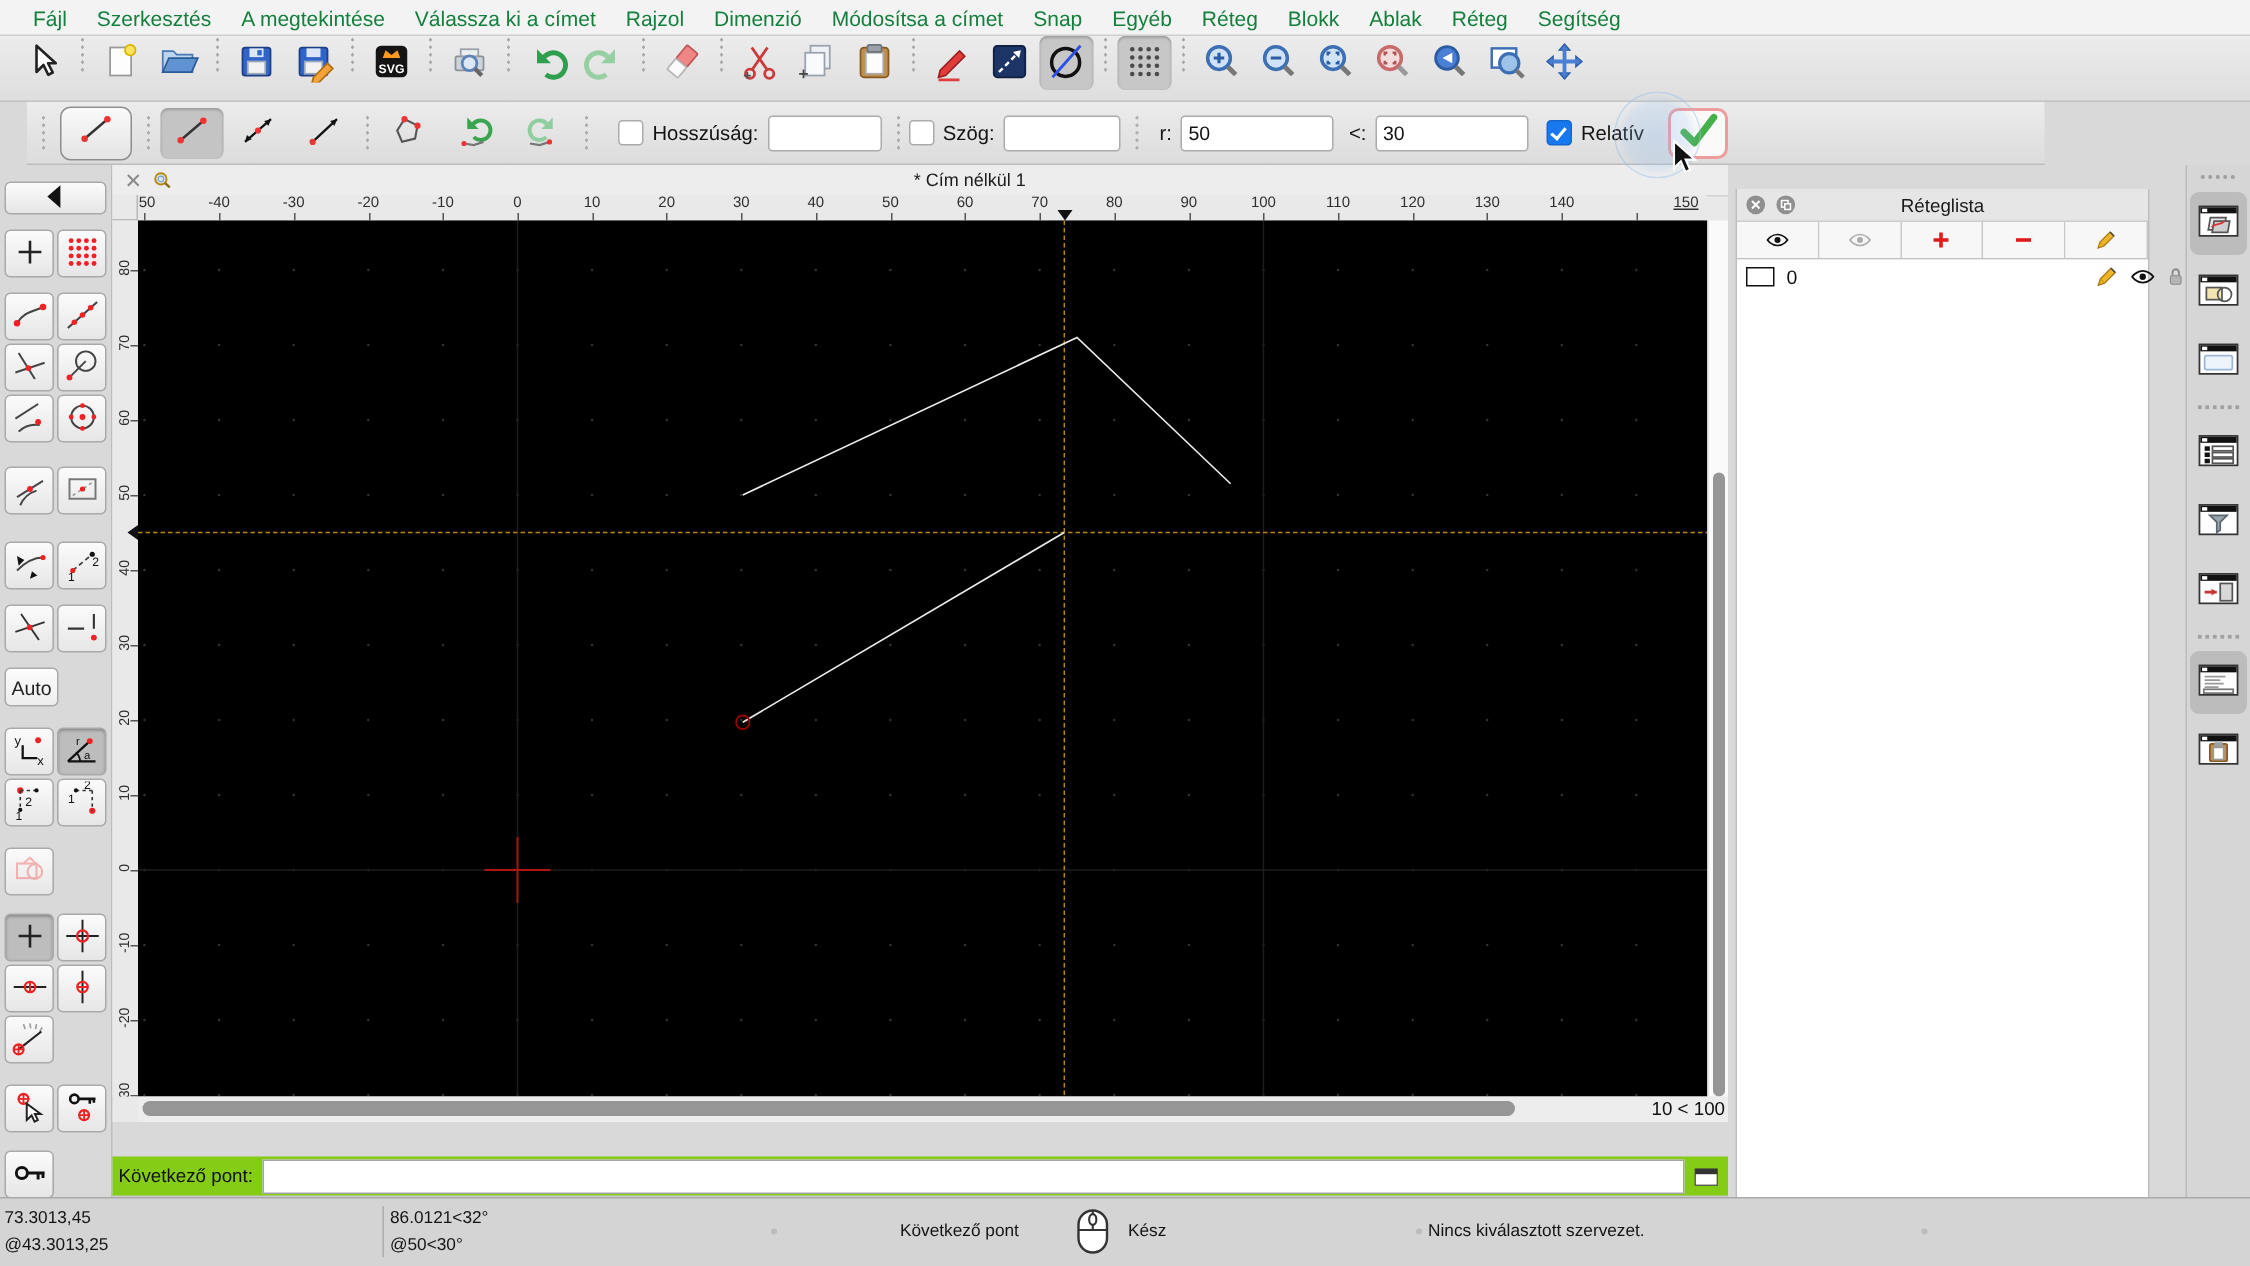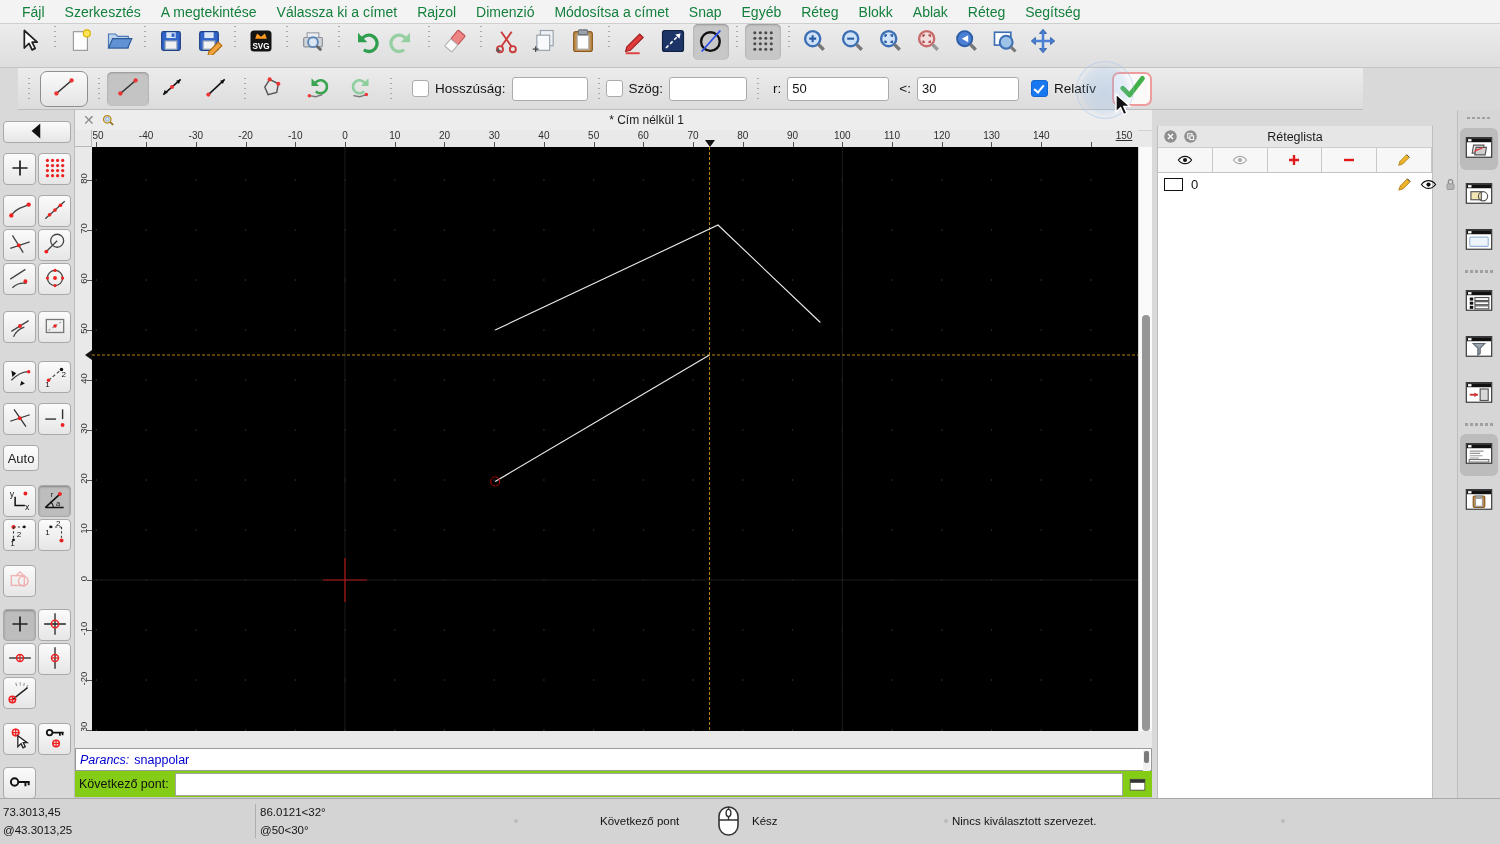--- a/index.html
+++ b/index.html
@@ -1074,27 +1074,26 @@
           <line x1="0" y1="208" x2="1046" y2="208" stroke="#b8860b" stroke-dasharray="3 2"></line>
           <line x1="617.5273649" y1="0" x2="617.5273649" y2="584" stroke="#b8860b" stroke-dasharray="3 2"></line>
           <path d="M231 433h44M253 411v44" stroke="#b11414" stroke-width="1.2" fill="none"></path>
           <polyline points="403.2,183.0 626.0,78.0 728.4,175.5" fill="none" stroke="#ececec" stroke-width="1.1"></polyline>
           <polyline points="403.2,334.5 617.5,208.0" fill="none" stroke="#ececec" stroke-width="1.1"></polyline>
           <circle cx="403.2" cy="334.5" r="4.5" fill="none" stroke="#990000" stroke-width="1.2"></circle>
         </svg></div>
     <div class="vscroll">
       <div class="vthumb" style="top:168px;height:416px;"></div>
     </div>
+    <div class="hscrollrow">
+      <div class="hthumb" style="left:3px;width:915px;"></div>
+      <span class="zoomlabel">10 &lt; 100</span>
+    </div>
   </div>
 
-  <div class="cmdhist">
-    <span class="prompt">Parancs:</span>
-    <span class="cmd">snappolar</span>
-    <span class="cmdscroll"></span>
-  </div>
   <div class="cmdinrow">
     <span class="lab">Következő pont:</span>
     <input value="" style="">
     <span class="kbicon" id="kbicon"><svg viewBox="0 0 22 20">
           <rect x="1.5" y="3" width="19" height="14" fill="#fff" stroke="#444"></rect>
           <rect x="1.5" y="3" width="19" height="4.5" fill="#333"></rect>
         </svg></span>
   </div>
 
   <div class="layerpanel">

